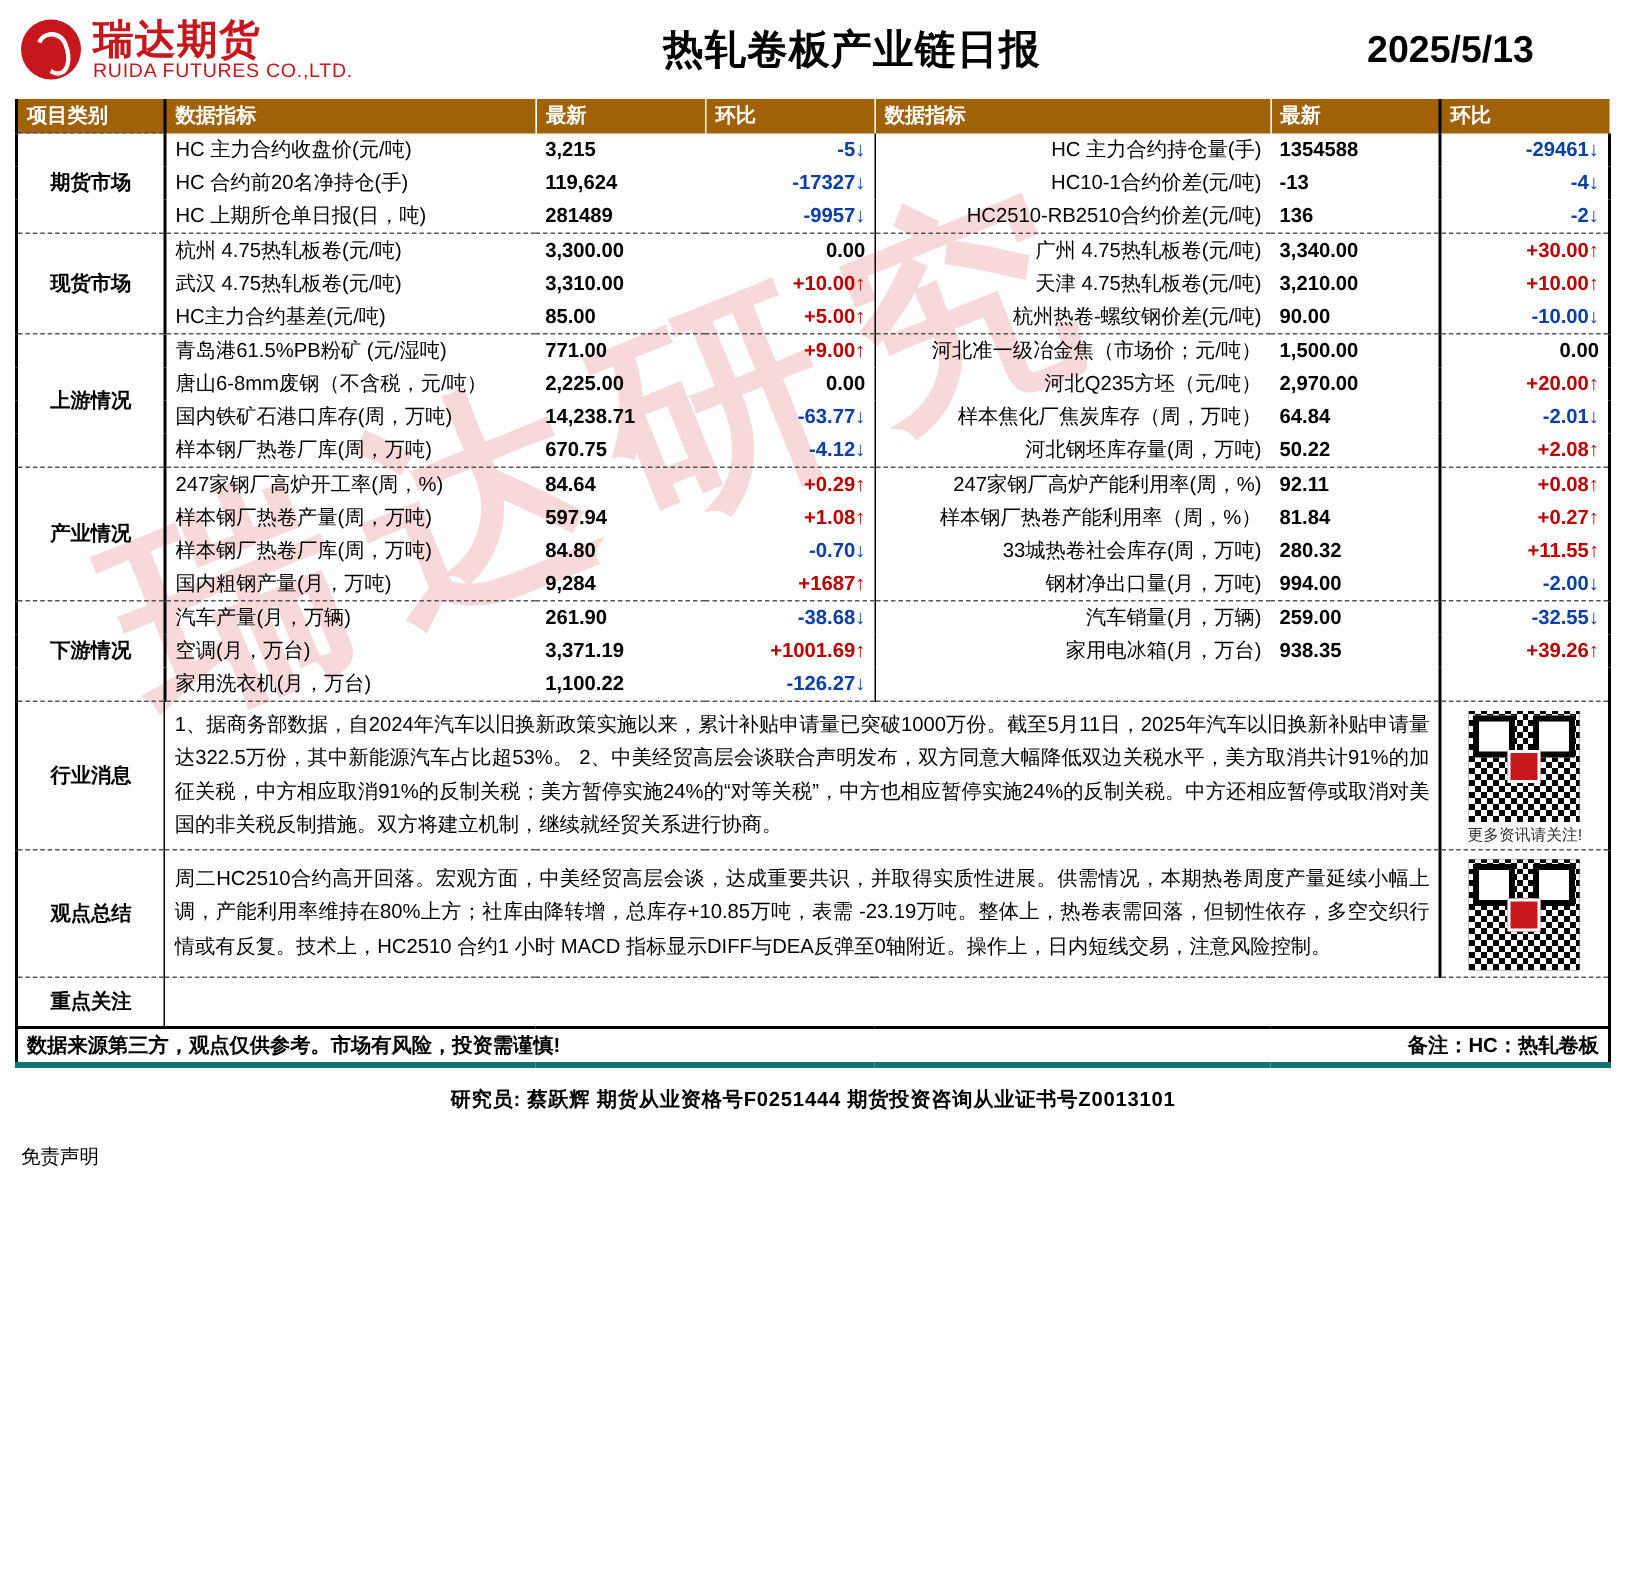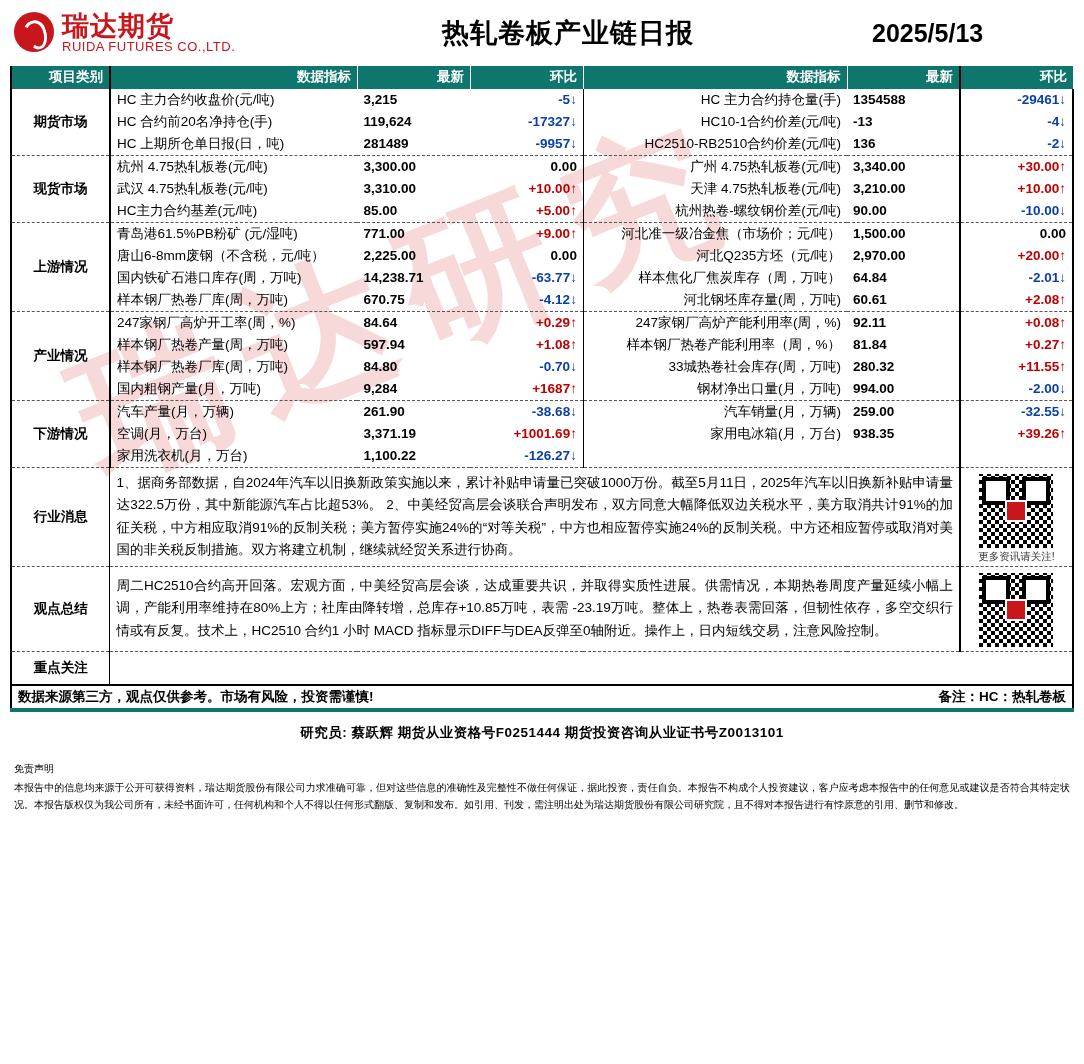--- a/index.html
+++ b/index.html
@@ -26,21 +26,21 @@
 
   
   .header {
     display: flex;
     align-items: center;
     height: 66px;
     padding: 0 4px;
   }
   .logo-wrap {
     display: flex;
-    align-items: flex-start;
+    align-items: center;
     width: 250px;
   }
   .logo-mark {
     width: 40px; height: 40px;
     border-radius: 50%;
     background: #c8161d;
     position: relative;
     flex: 0 0 auto;
   }
   .logo-mark::before {
@@ -68,21 +68,21 @@
   }
   .title-main {
     flex: 1;
     text-align: center;
     font-size: 27px;
     font-weight: bold;
     letter-spacing: 1px;
   }
   .title-date {
     width: 190px;
-    text-align: left;
+    text-align: center;
     font-size: 25px;
     font-weight: bold;
     padding-right: 8px;
   }
 
   
   .watermark {
     position: absolute;
     left: 60px;
     top: 200px;
@@ -105,26 +105,26 @@
     table-layout: fixed;
   }
   table.main td, table.main th {
     padding: 2px 6px;
     font-size: 13.5px;
     vertical-align: middle;
     height: 22px;
     box-sizing: border-box;
   }
   thead th {
-    background: #0f766e;
+    background: #a16207;
     color: #fff;
     font-weight: bold;
     font-size: 15px;
     height: 28px;
-    text-align: right;
+    text-align: left;
     border-right: 1px solid #fff;
   }
   thead th:last-child { border-right: none; }
 
   .cat {
     text-align: center;
     font-weight: bold;
     font-size: 14px;
     border-right: 1px solid #000;
     border-bottom: 1px dashed #555;
@@ -204,21 +204,21 @@
   .footnote-right { text-align: right; margin-top: 48px; }
 
   .researcher {
     text-align: center;
     font-size: 13.5px;
     padding: 12px 0 6px 0;
     letter-spacing: 0.5px;
     font-weight: bold;
   }
   .disclaimer {
-    font-size: 10px;
+    font-size: 13px;
     line-height: 1.7;
     text-align: justify;
     padding: 12px 4px 0 4px;
   }
   .disclaimer-title { padding-bottom: 2px; }
 </style>
 </head>
 <body>
 
 <div class="page">
@@ -335,21 +335,21 @@
         <td class="chg down">-63.77↓</td>
         <td class="lbl2">样本焦化厂焦炭库存（周，万吨）</td>
         <td class="val">64.84</td>
         <td class="chg down outer">-2.01↓</td>
       </tr>
       <tr class="group-end">
         <td class="lbl">样本钢厂热卷厂库(周，万吨)</td>
         <td class="val">670.75</td>
         <td class="chg down">-4.12↓</td>
         <td class="lbl2">河北钢坯库存量(周，万吨)</td>
-        <td class="val">60.61</td>
+        <td class="val">50.22</td>
         <td class="chg up outer">+2.08↑</td>
       </tr>
 
       <tr>
         <td class="cat outer" rowspan="4">产业情况</td>
         <td class="lbl">247家钢厂高炉开工率(周，%)</td>
         <td class="val">84.64</td>
         <td class="chg up">+0.29↑</td>
         <td class="lbl2">247家钢厂高炉产能利用率(周，%)</td>
         <td class="val">92.11</td>
@@ -437,16 +437,15 @@
         <td colspan="4" style="border-left:2px solid #000">数据来源第三方，观点仅供参考。市场有风险，投资需谨慎!</td>
         <td colspan="3" class="footnote-right" style="border-right:2px solid #000">备注：HC：热轧卷板</td>
       </tr>
     </tbody>
   </table>
 
   <div class="researcher">研究员: 蔡跃辉    期货从业资格号F0251444    期货投资咨询从业证书号Z0013101</div>
 
   <div class="disclaimer">
     <div class="disclaimer-title">免责声明</div>
-    <div>本报告中的信息均来源于公开可获得资料，瑞达期货股份有限公司力求准确可靠，但对这些信息的准确性及完整性不做任何保证，据此投资，责任自负。本报告不构成个人投资建议，客户应考虑本报告中的任何意见或建议是否符合其特定状况。本报告版权仅为我公司所有，未经书面许可，任何机构和个人不得以任何形式翻版、复制和发布。如引用、刊发，需注明出处为瑞达期货股份有限公司研究院，且不得对本报告进行有悖原意的引用、删节和修改。</div>
   </div>
 
 </div>
 
 </body></html>

